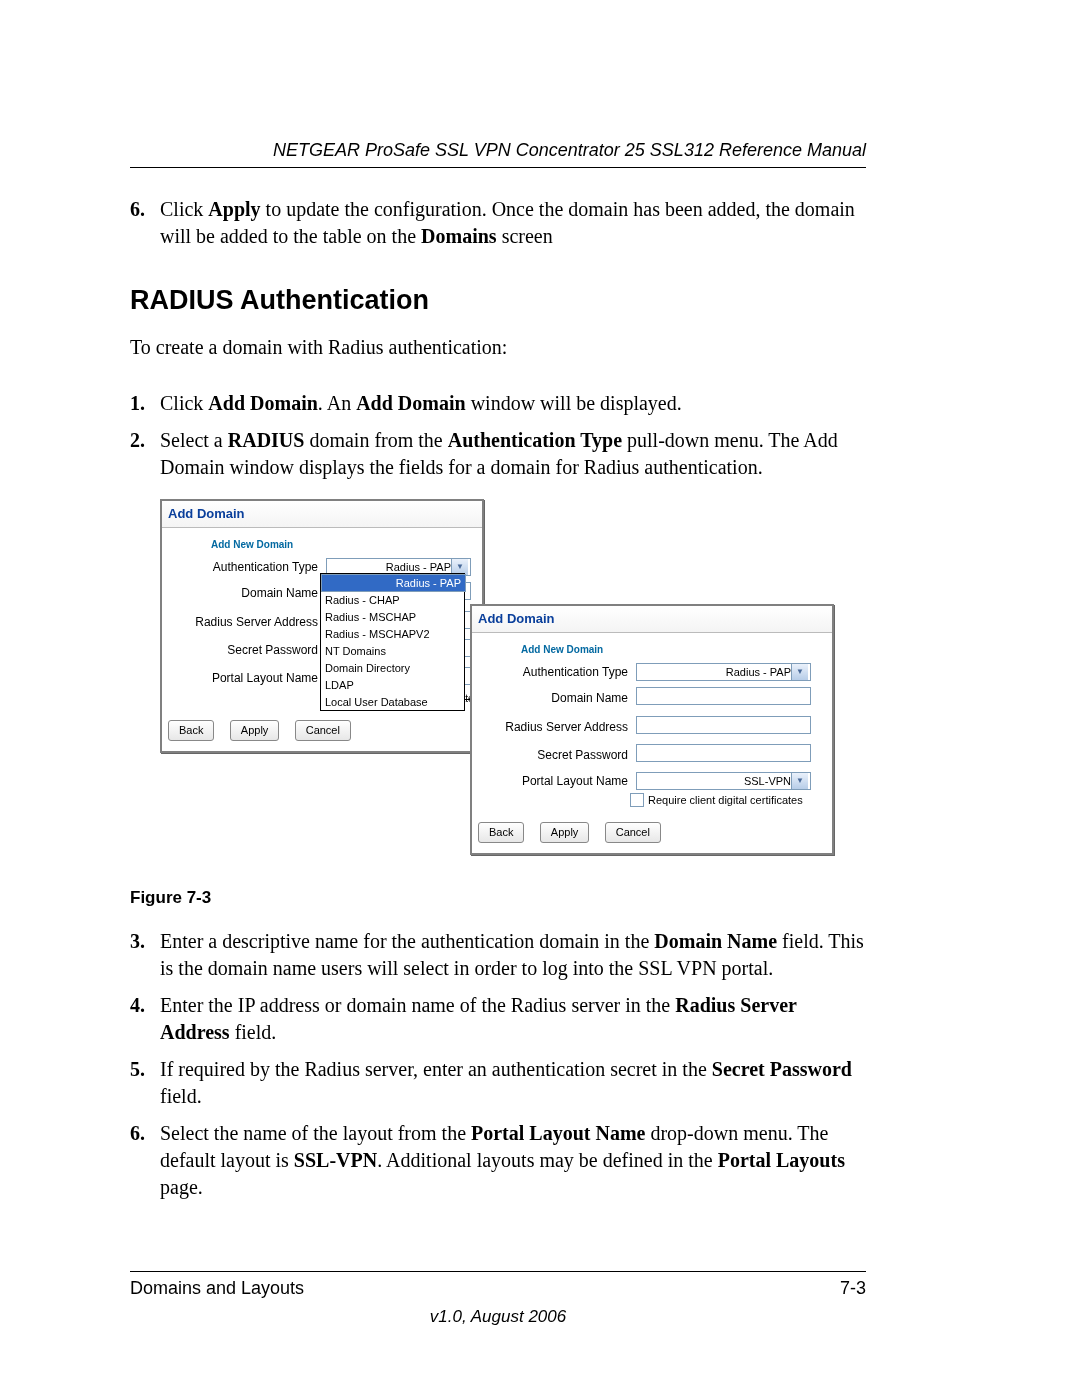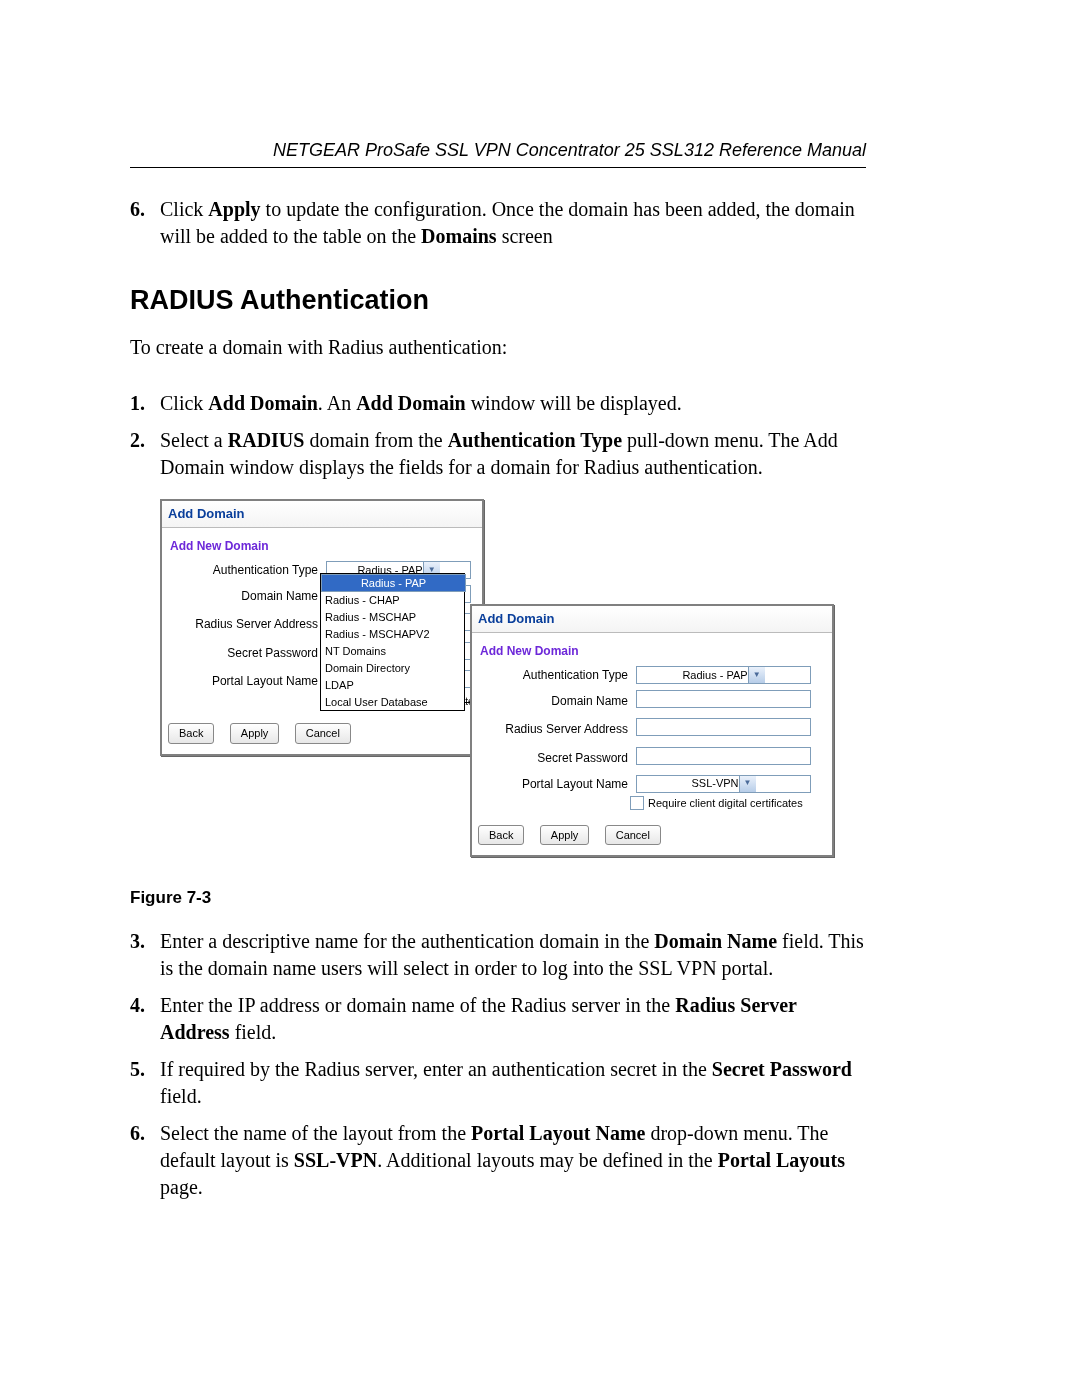--- a/index.html
+++ b/index.html
@@ -55,38 +55,39 @@
     background: linear-gradient(#fff, #f4f4f4);
     color: #0a3f9b;
     font-weight: bold;
     padding: 4px 6px;
     border-bottom: 1px solid #bbb;
     font-size: 13px;
   }
   .dlg-sub {
     font-weight: bold;
     padding: 10px 8px 4px 8px;
-    color: #6d28d9;
-    font-size: 12px;
+    color: #0369a1;
+    font-size: 10px;
+    margin-left: 41px;
   }
   .form-row { display: flex; align-items: center; padding: 3px 6px; }
   .form-label { flex: 0 0 150px; text-align: right; padding-right: 8px; color:#000; }
   .form-field { flex: 1; }
   .inp, .sel {
     width: 145px;
     height: 18px;
     border: 1px solid #7f9db9;
     background: #fff;
     font-family: Tahoma, Arial, sans-serif;
     font-size: 11px;
     padding: 0 2px;
     box-sizing: border-box;
     display: inline-flex;
     align-items: center;
-    justify-content: center;
+    justify-content: flex-end;
   }
   .chev {
     width: 16px; height: 16px;
     background: linear-gradient(#eaf1fb,#b7cde8);
     border-left: 1px solid #7f9db9;
     display: inline-flex; align-items:center; justify-content:center;
     font-size: 8px; color:#4a6a99;
   }
   .dropdown-list {
     position: absolute;
@@ -282,14 +283,21 @@
       <li>
         <span class="num">6.</span>
         <span class="txt">
           <span>Select the name of the layout from the </span><span class="bold">Portal Layout Name</span><span> drop-down menu. The default layout is </span><span class="bold">SSL-VPN</span><span>. Additional layouts may be defined in the </span><span class="bold">Portal Layouts</span><span> page.</span>
         </span>
       </li>
     </ol>
 
   </div>
 
+  <div class="footer">
+    <div class="footer-line">
+      <span>Domains and Layouts</span>
+      <span>7-3</span>
+    </div>
+    <div class="footer-version">v1.0, August 2006</div>
+  </div>
 
 </div>
 
 </body></html>

